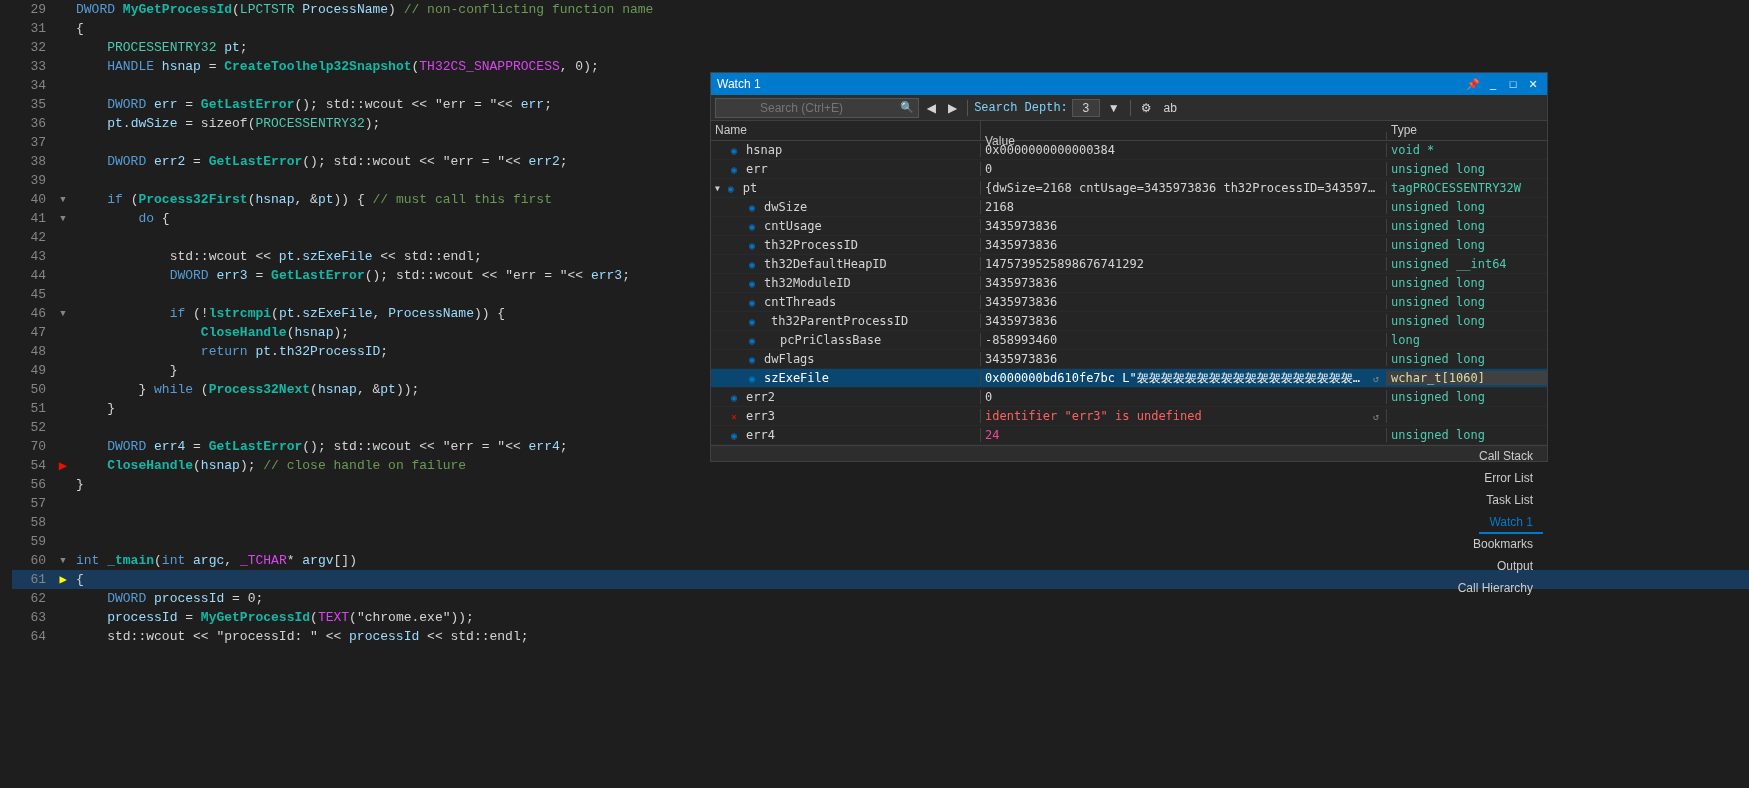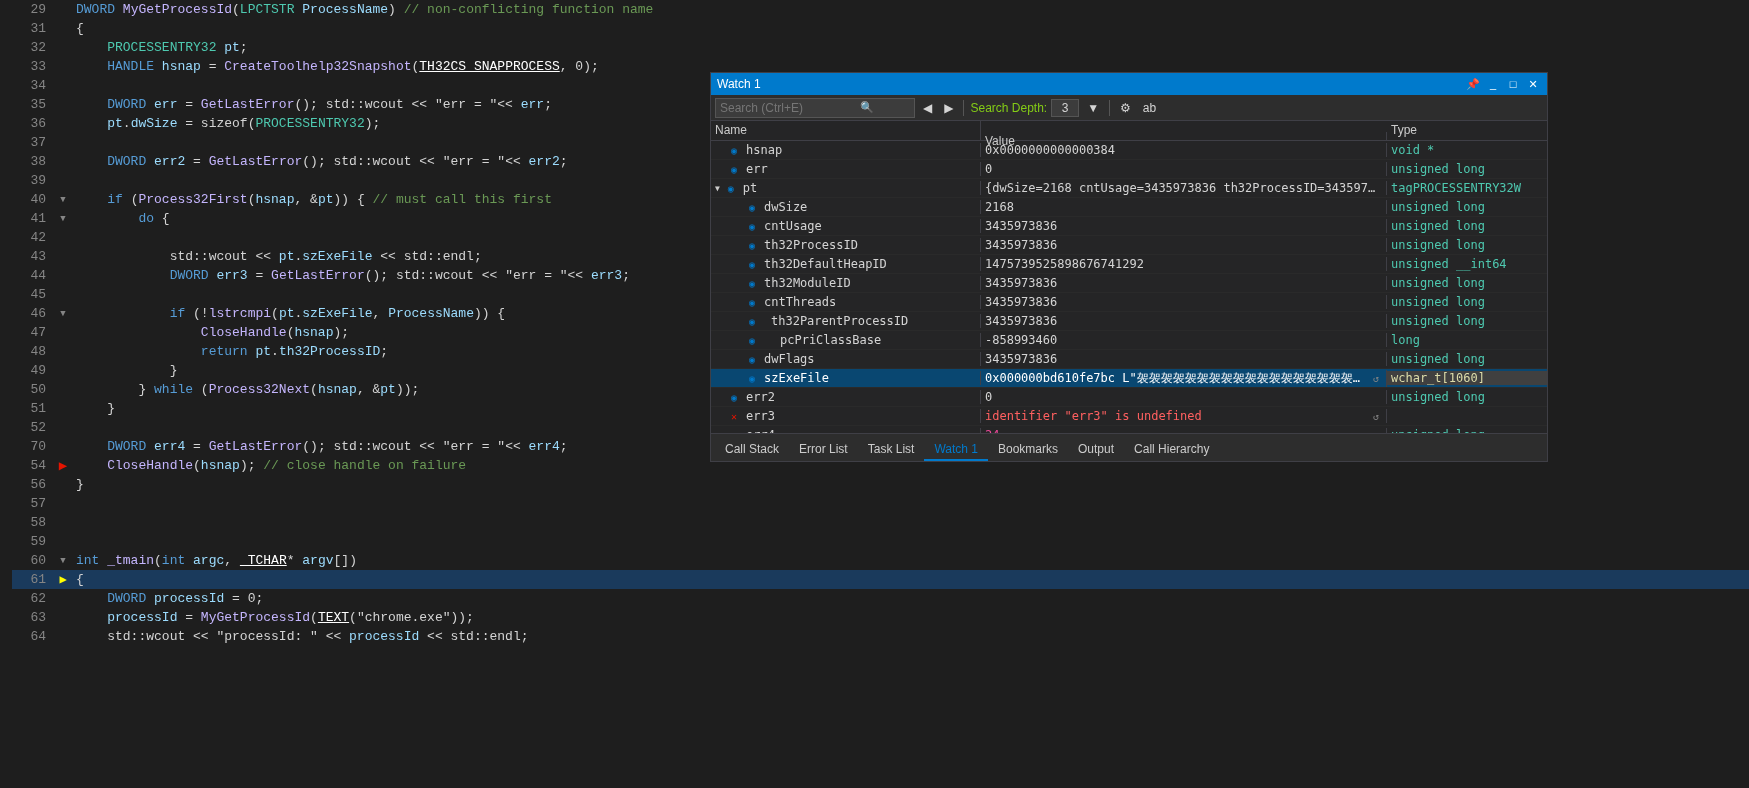--- a/index.html
+++ b/index.html
@@ -51,25 +51,25 @@
     .code-content {
       flex: 1;
       padding-left: 4px;
       font-size: 13px;
       color: #d4d4d4;
     }
 
     
     .kw { color: #569cd6; }
     .type { color: #4ec9b0; }
-    .fn { color: #c4b5fd; }
+    .fn { color: #14b8a6; font-weight: bold; }
     .cmt { color: #6a9955; }
     .op { color: #d4d4d4; }
     .var { color: #9cdcfe; }
-    .macro { color: #ffffff; text-decoration: underline; }
+    .macro { color: #d946ef; }
 
     
     .watch-window {
       position: absolute;
       top: 72px;
       left: 710px;
       width: 838px;
       height: 390px;
       background: #252526;
       border: 1px solid #3f3f46;
@@ -134,43 +134,44 @@
     }
 
     .search-input {
       background: transparent;
       border: none;
       color: #eab308;
       font-size: 12px;
       font-family: 'Segoe UI', sans-serif;
       outline: none;
       width: 140px;
+      margin-left: 40px;
     }
 
     .toolbar-sep {
       width: 1px;
       height: 16px;
       background: #555;
       margin: 0 2px;
     }
 
     .toolbar-btn {
       background: transparent;
       border: none;
       color: #d4d4d4;
       cursor: pointer;
       font-size: 12px;
       padding: 2px 4px;
       font-family: 'Segoe UI', sans-serif;
     }
 
     .toolbar-label {
-      color: #84cc16;
-      font-size: 12px;
-      font-family: Liberation Sans, sans-serif;
+      color: #7dd3fc;
+      font-size: 12px;
+      font-family: Liberation Mono, monospace;
     }
 
     .depth-input {
       background: #3c3c3c;
       border: 1px solid #555;
       color: #d4d4d4;
       width: 28px;
       height: 18px;
       text-align: center;
       font-size: 12px;
@@ -293,26 +294,27 @@
     .icon-error { color: #e51400; }
 
     .expand-tri {
       font-size: 8px;
       color: #cccccc;
       margin-right: 2px;
     }
 
     
     .watch-bottom-tabs {
-      height: 28px;
+      height: 16px;
       background: #2d2d2d;
       border-top: 1px solid #3f3f46;
       display: flex;
       align-items: flex-end;
       padding: 0 4px;
+      flex-direction: column;
     }
 
     .tab-item {
       padding: 3px 10px;
       font-size: 12px;
       font-family: 'Segoe UI', sans-serif;
       color: #cccccc;
       cursor: pointer;
       border-bottom: 2px solid transparent;
     }

